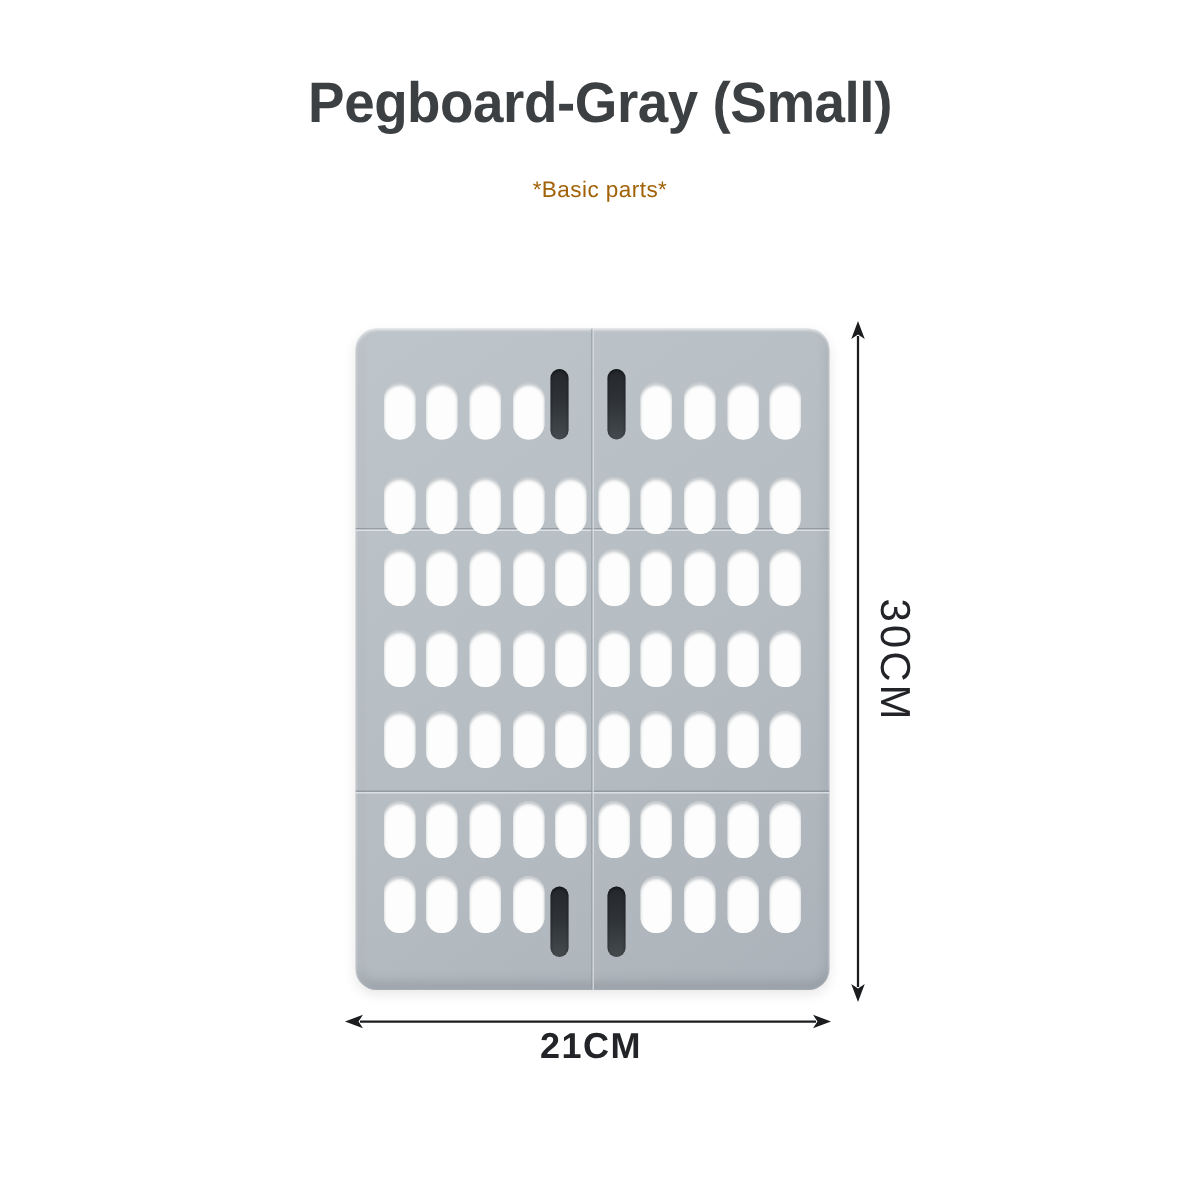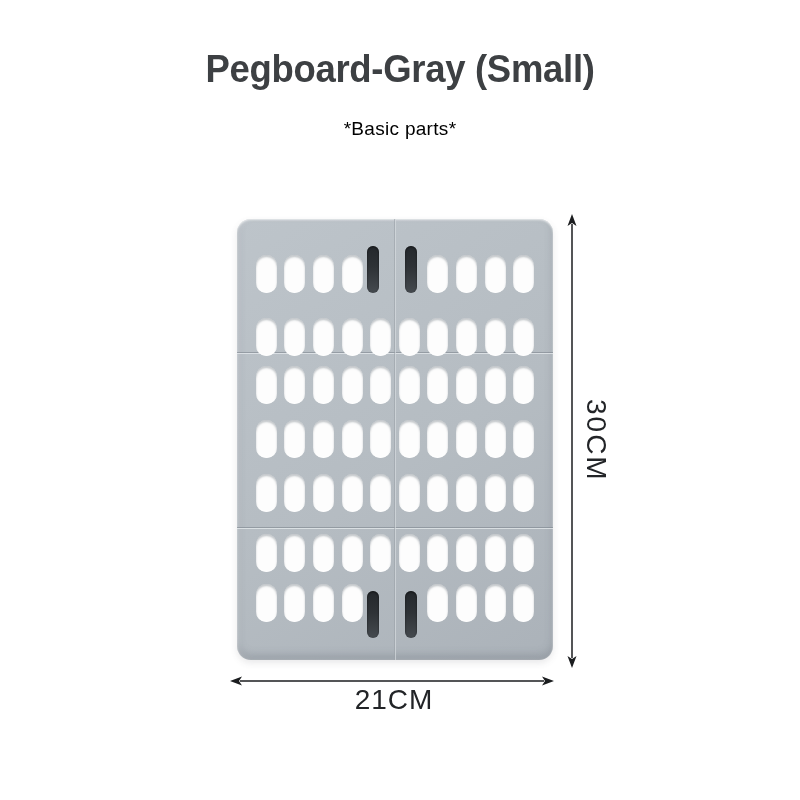--- a/index.html
+++ b/index.html
@@ -10,21 +10,21 @@
   .stage{position:absolute;inset:0;}
 
   
   .title{
     position:absolute;top:48px;left:0;width:800px;margin:0;
     text-align:center;font-size:38px;font-weight:600;color:#3d4043;
     letter-spacing:-0.3px;transform:scaleX(0.96);
   }
   .subtitle{
     position:absolute;top:118px;left:0;width:800px;
-    text-align:center;font-size:19px;font-weight:500;color:#000000;
+    text-align:center;font-size:15px;font-weight:500;color:#a16207;
     letter-spacing:0.3px;
   }
 
   
   .board{
     position:absolute;left:237px;top:219px;width:316px;height:441px;
     border-radius:14px;overflow:hidden;
     background:linear-gradient(145deg,#bdc4ca 0%,#b5bcc2 55%,#abb2b9 100%);
     box-shadow:
       inset 0 1px 2px rgba(255,255,255,.65),
@@ -65,21 +65,21 @@
   
   .arrow-v{position:absolute;left:564px;top:213px;width:16px;height:456px;}
   .arrow-h{position:absolute;left:229px;top:673px;width:326px;height:16px;}
   .h-label{
     position:absolute;left:580px;top:399px;
     writing-mode:vertical-rl;text-orientation:mixed;
     font-size:28px;font-weight:400;color:#222427;letter-spacing:2px;
   }
   .w-label{
     position:absolute;left:294px;top:684px;width:200px;
-    text-align:center;font-size:28px;font-weight:400;color:#222427;
+    text-align:center;font-size:24px;font-weight:700;color:#222427;
     letter-spacing:1px;
   }
 </style>
 </head>
 <body>
 
 <div class="stage">
 
   <h1 class="title">Pegboard-Gray (Small)</h1>
   <div class="subtitle">*Basic parts*</div>

